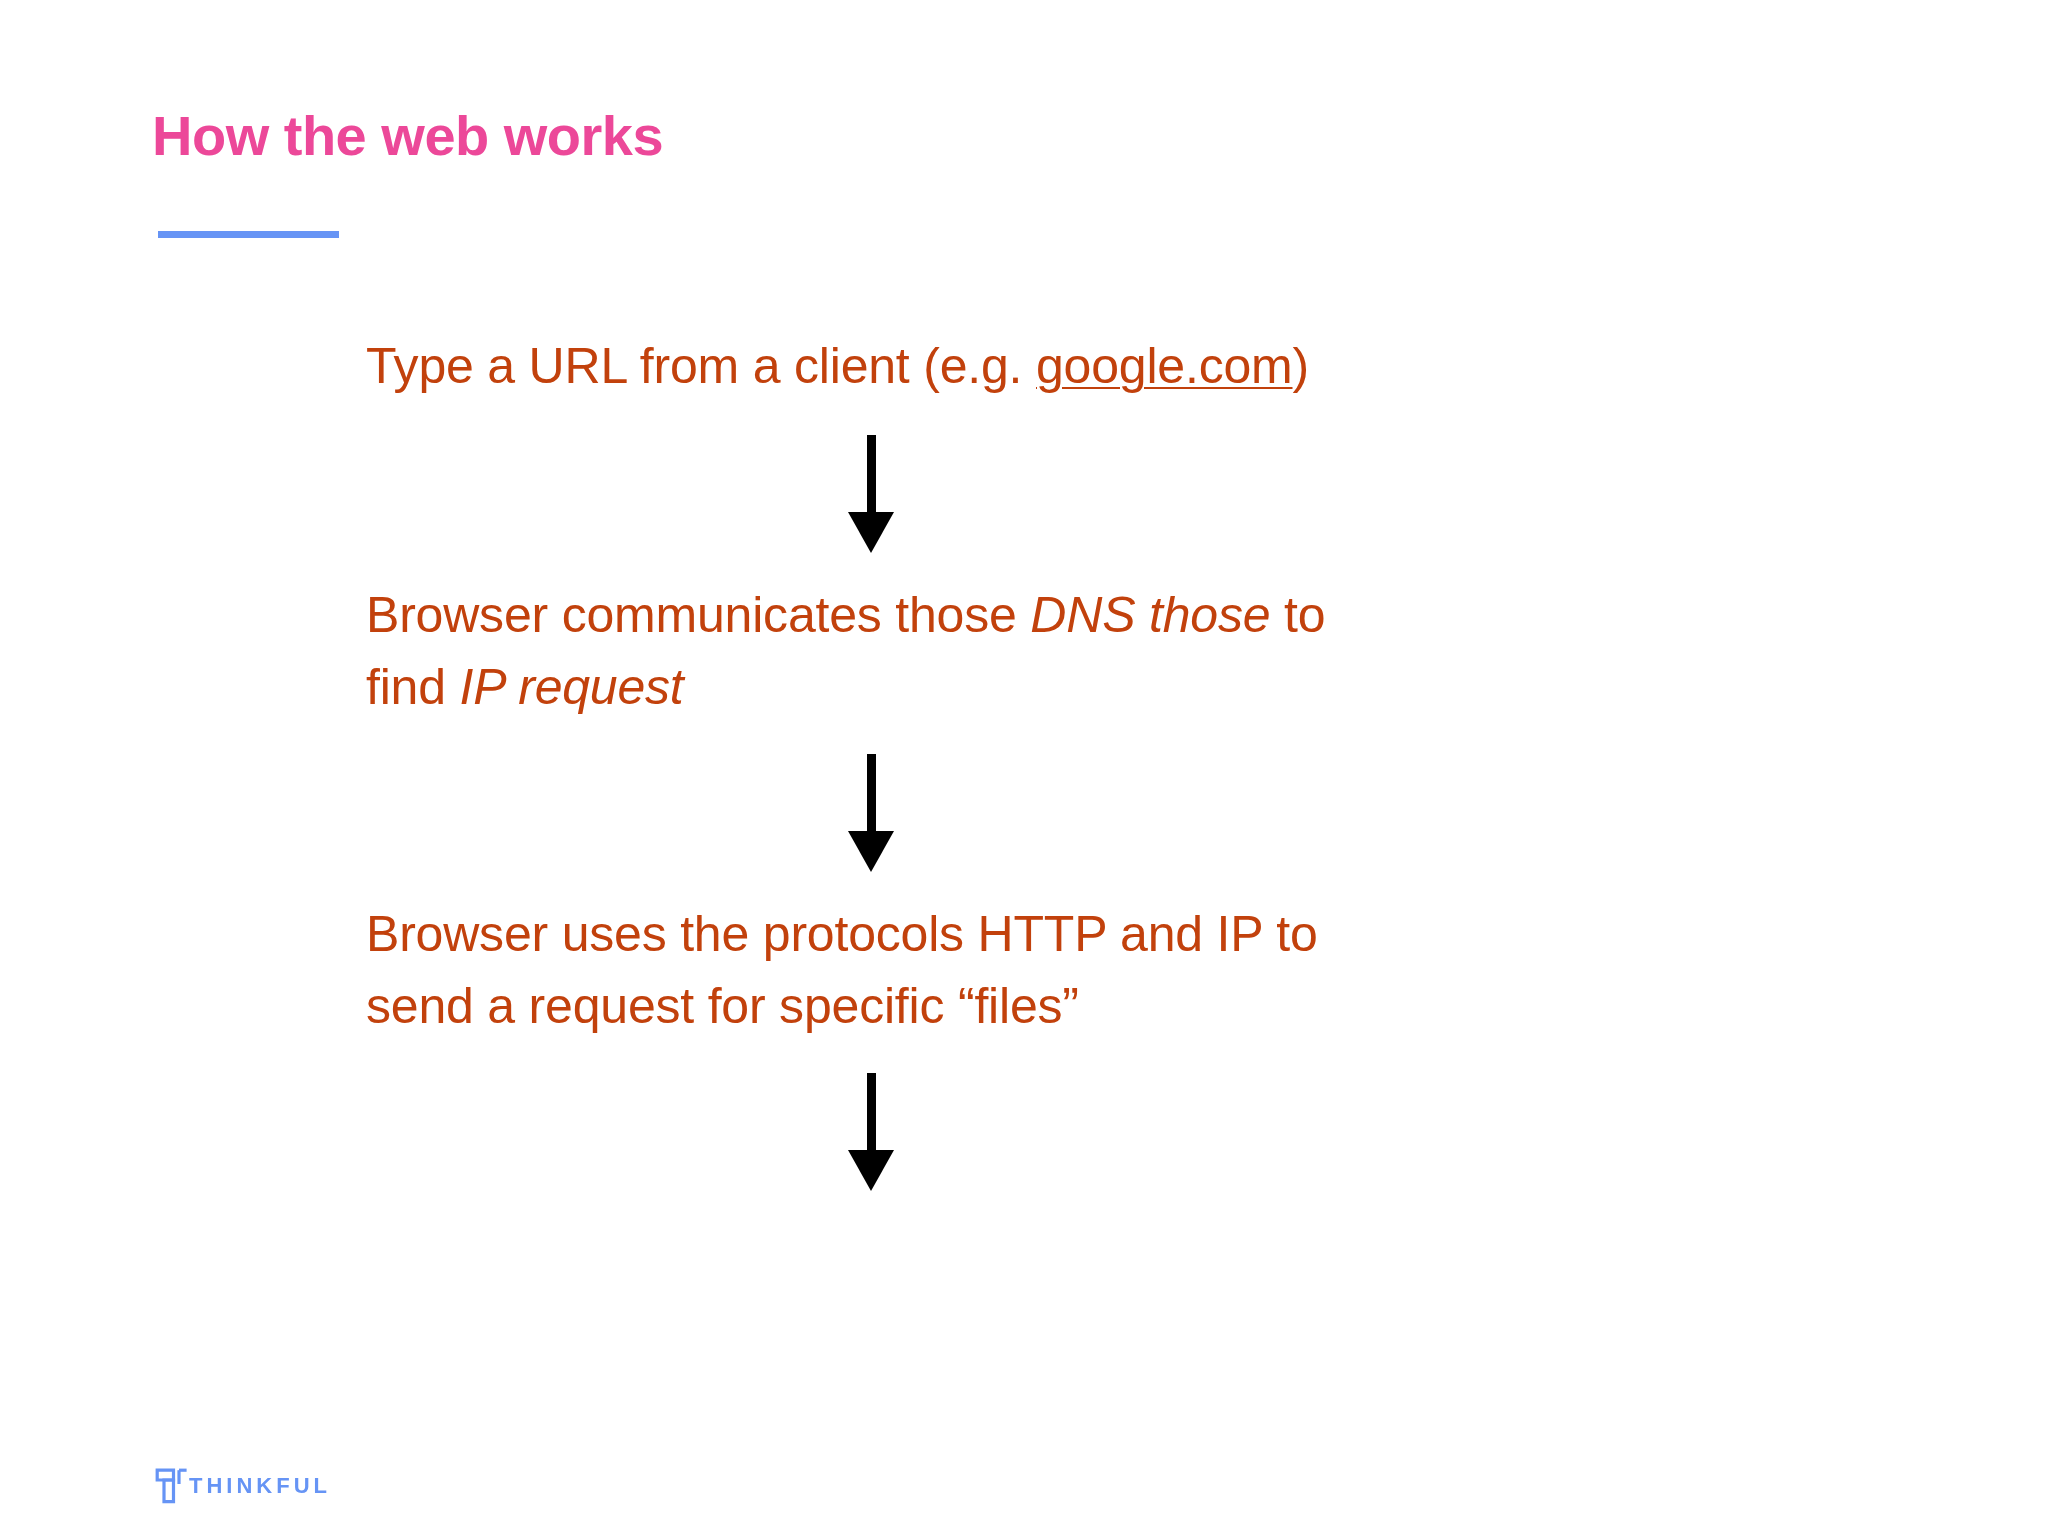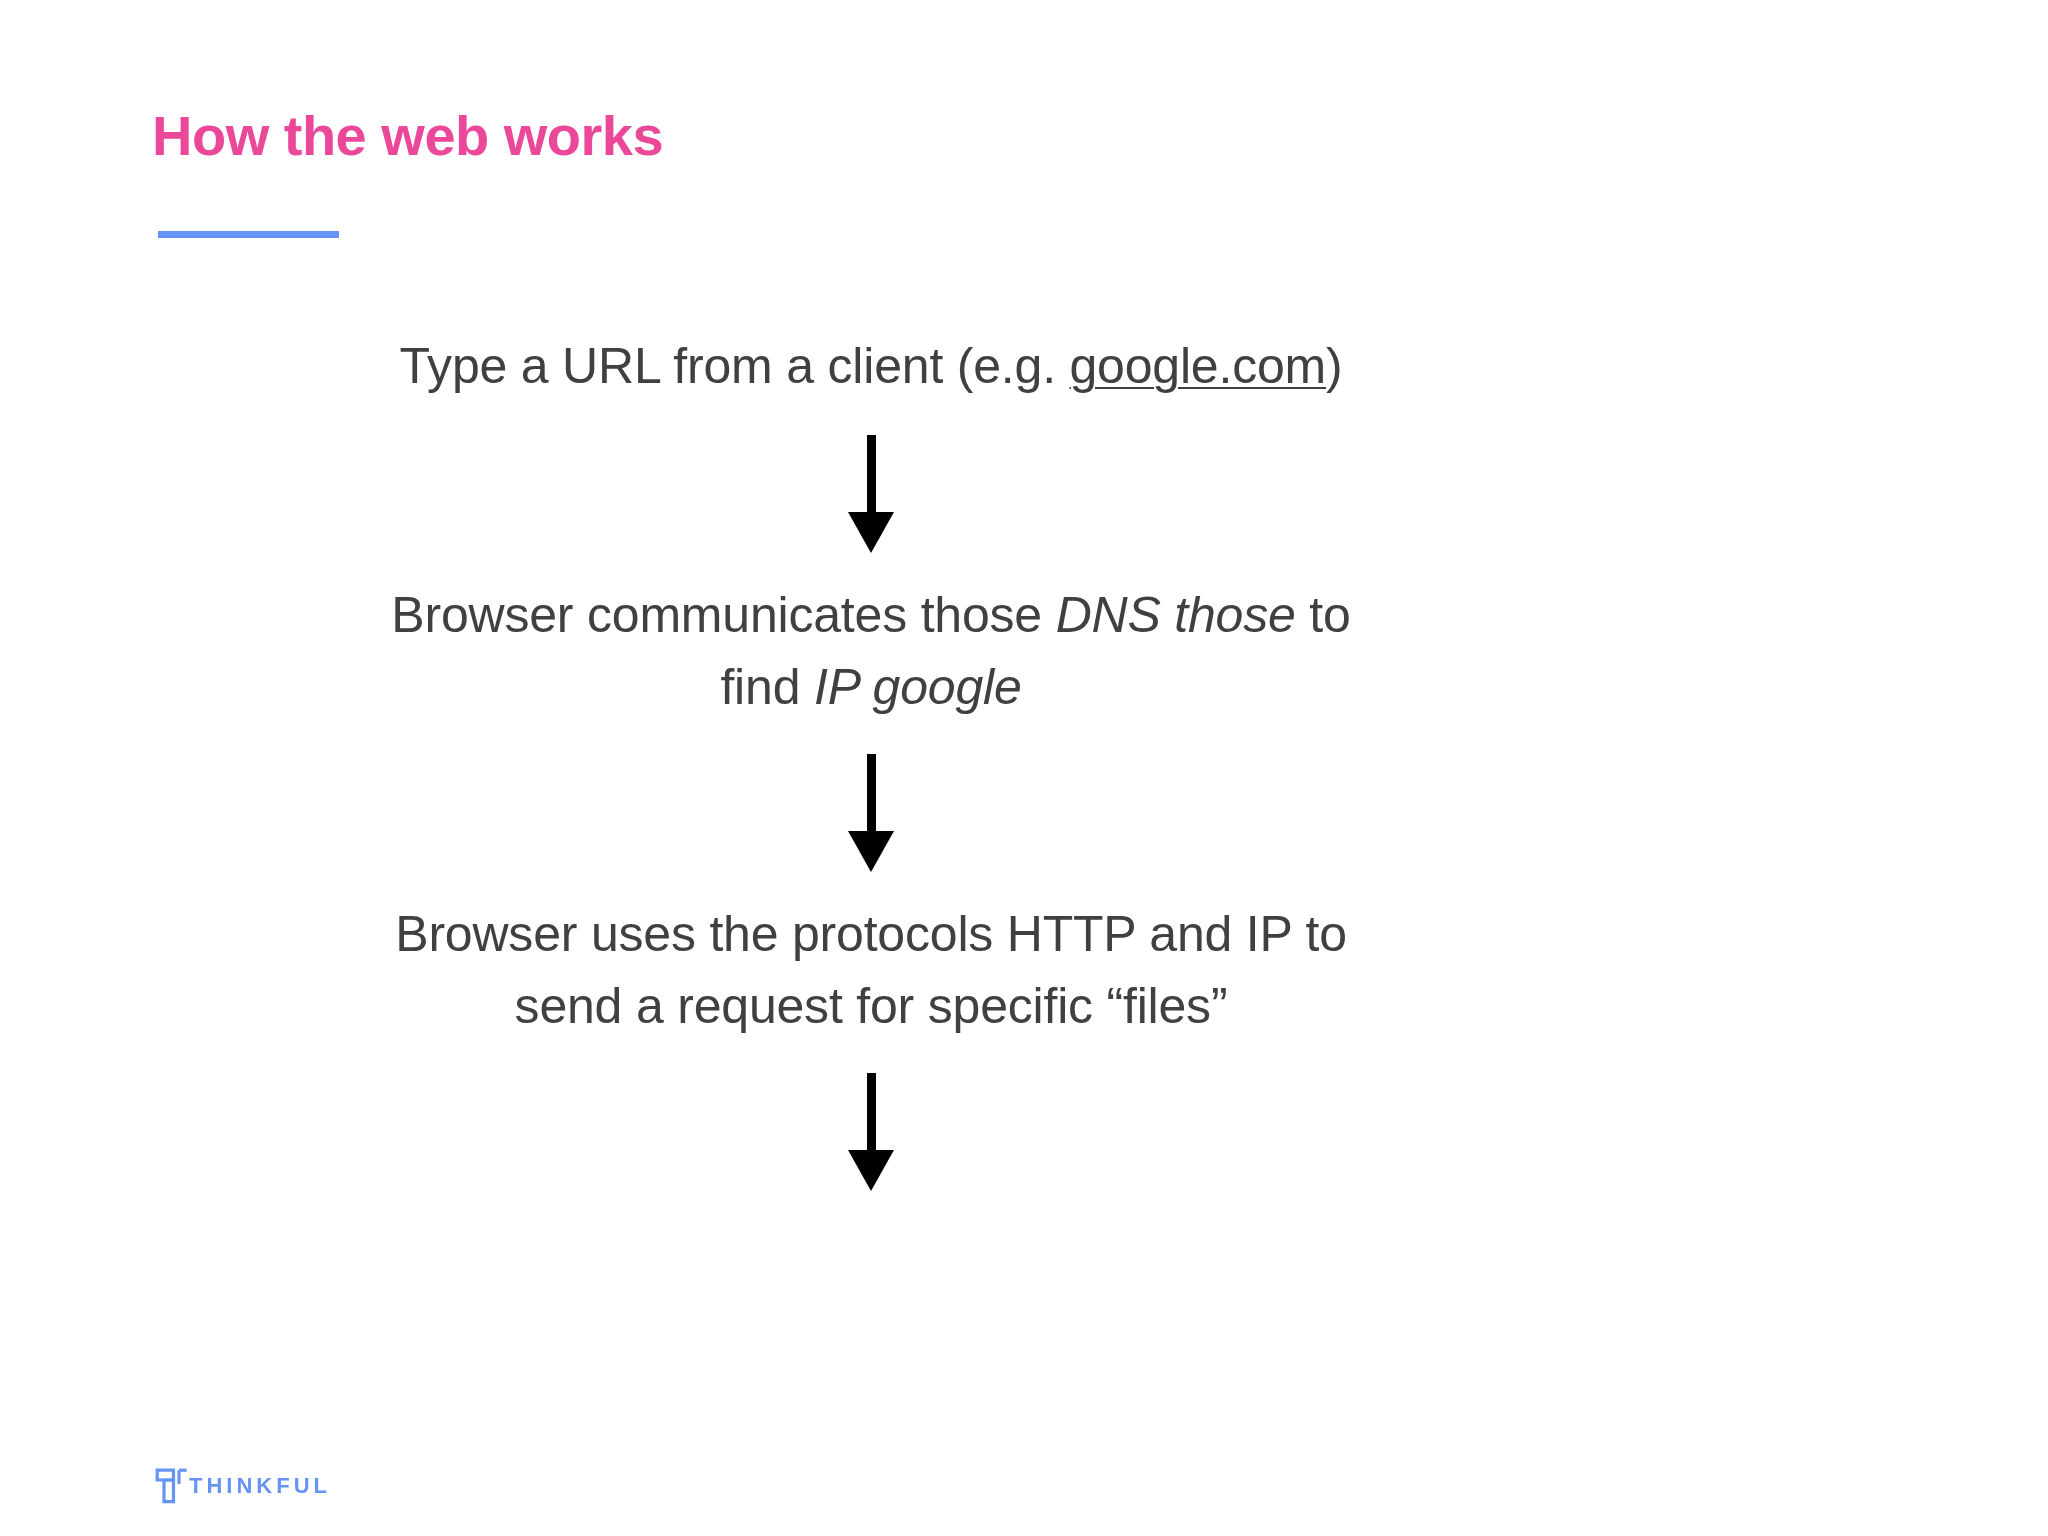--- a/index.html
+++ b/index.html
@@ -43,22 +43,22 @@
     left: 366px;
     top: 330px;
     width: 1010px;
     display: flex;
     flex-direction: column;
     align-items: center;
   }
 
   .flow-step {
     width: 100%;
-    text-align: center;
-    color: #404040;
+    text-align: left;
+    color: #c2410c;
     font-size: 50px;
     line-height: 72px;
     letter-spacing: -0.2px;
   }
   .flow-step .ital {
     font-style: italic;
   }
   .flow-step .uline {
     text-decoration: underline;
     text-underline-offset: 4px;
@@ -101,21 +101,21 @@
   <div class="flow-step">
     <span>Type a URL from a client (e.g. </span><span class="uline">google.com</span><span>)</span>
   </div>
 
   <svg class="flow-arrow arrow-gap-1" viewBox="0 0 52 118" width="52" height="118" aria-hidden="true">
     <rect x="22" y="0" width="9" height="82" fill="#000000"></rect>
     <polygon points="3,77 49,77 26,118" fill="#000000"></polygon>
   </svg>
 
   <div class="flow-step">
-    <span>Browser communicates those </span><span class="ital">DNS those</span><span> to find </span><span class="ital">IP google</span>
+    <span>Browser communicates those </span><span class="ital">DNS those</span><span> to find </span><span class="ital">IP request</span>
   </div>
 
   <svg class="flow-arrow arrow-gap-2" viewBox="0 0 52 118" width="52" height="118" aria-hidden="true">
     <rect x="22" y="0" width="9" height="82" fill="#000000"></rect>
     <polygon points="3,77 49,77 26,118" fill="#000000"></polygon>
   </svg>
 
   <div class="flow-step">
     <span>Browser uses the protocols HTTP and IP to send a request for specific “files”</span>
   </div>

